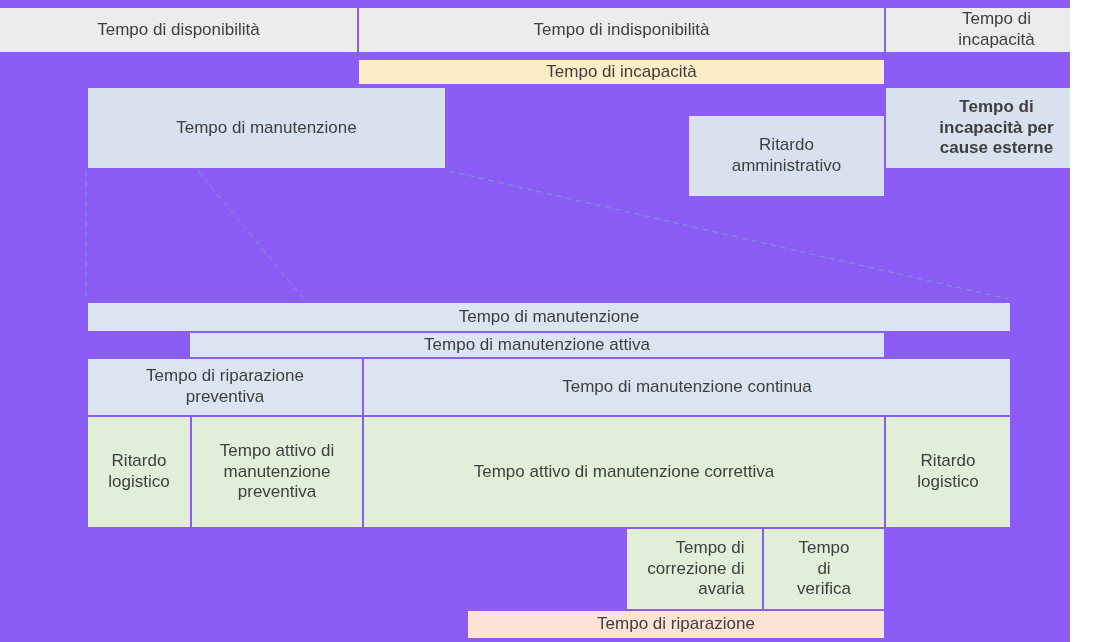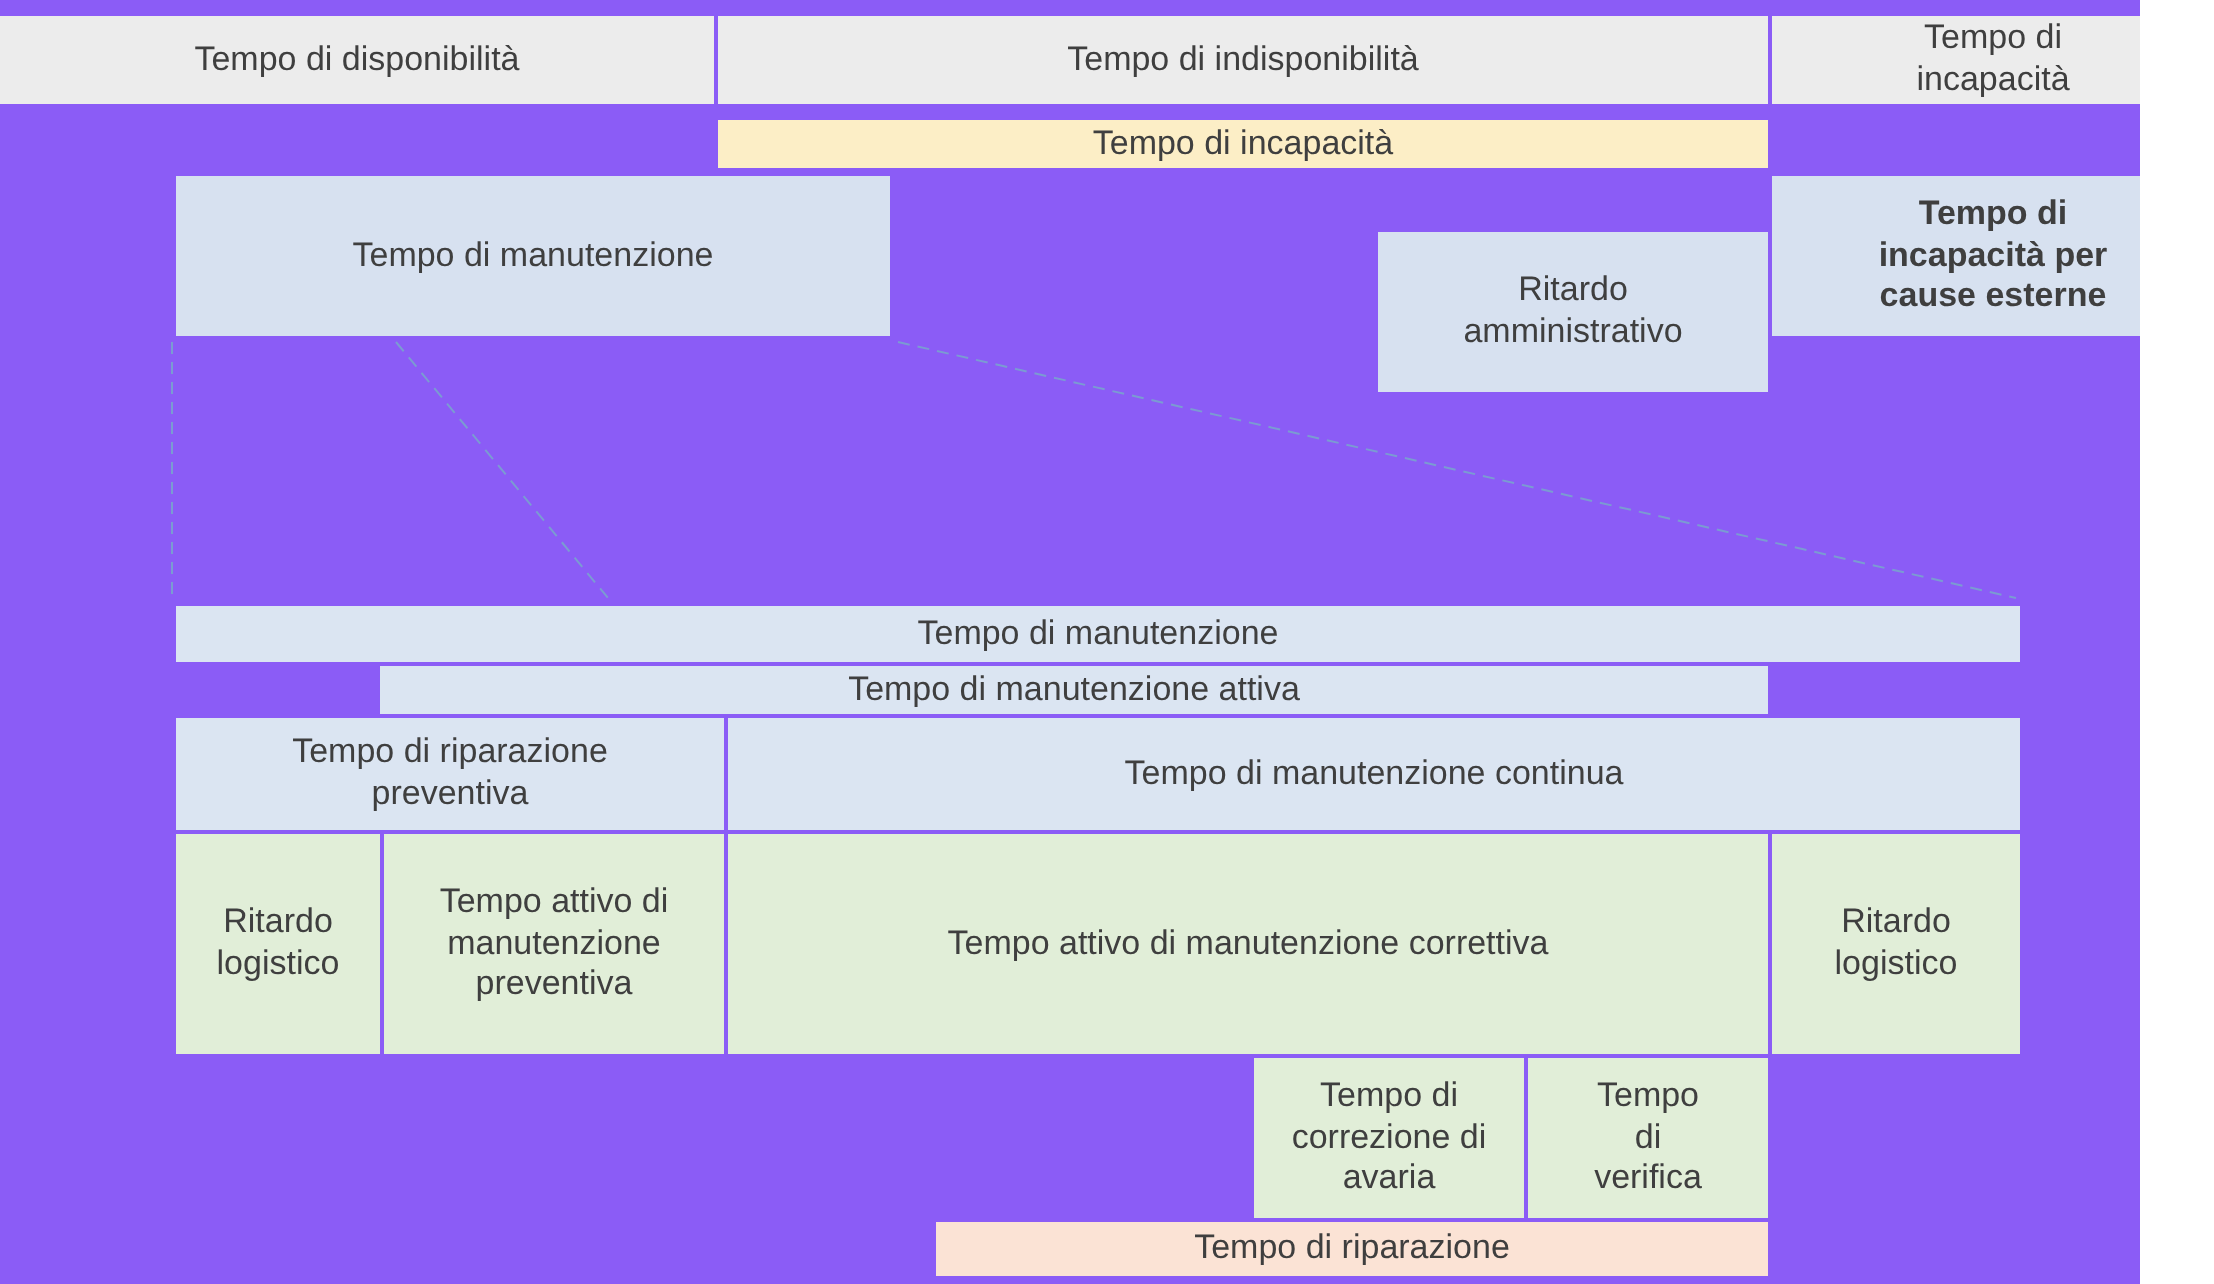--- a/index.html
+++ b/index.html
@@ -104,21 +104,21 @@
     <span class="lbl">Tempo attivo di manutenzione correttiva</span>
   </div>
   <div class="box green" style="left:192px;top:417px;width:170px;height:110px;">
     <span class="lbl" style="max-width:116px;">Tempo attivo di manutenzione preventiva</span>
   </div>
   <div class="box green" style="left:886px;top:417px;width:124px;height:110px;">
     <span class="lbl" style="max-width:80px;">Ritardo logistico</span>
   </div>
 
   <div class="box green" style="left:627px;top:529px;width:135px;height:80px;">
-    <span class="lbl" style="max-width:100px;">Tempo di correzione di avaria</span>
+    <span class="lbl" style="max-width:100px;text-align:right;">Tempo di correzione di avaria</span>
   </div>
   <div class="box green" style="left:764px;top:529px;width:120px;height:80px;">
     <span class="lbl" style="max-width:62px;">Tempo di verifica</span>
   </div>
 
   <div class="box peach" style="left:468px;top:611px;width:416px;height:27px;">
     <span class="lbl">Tempo di riparazione</span>
   </div>
 
 </div>

